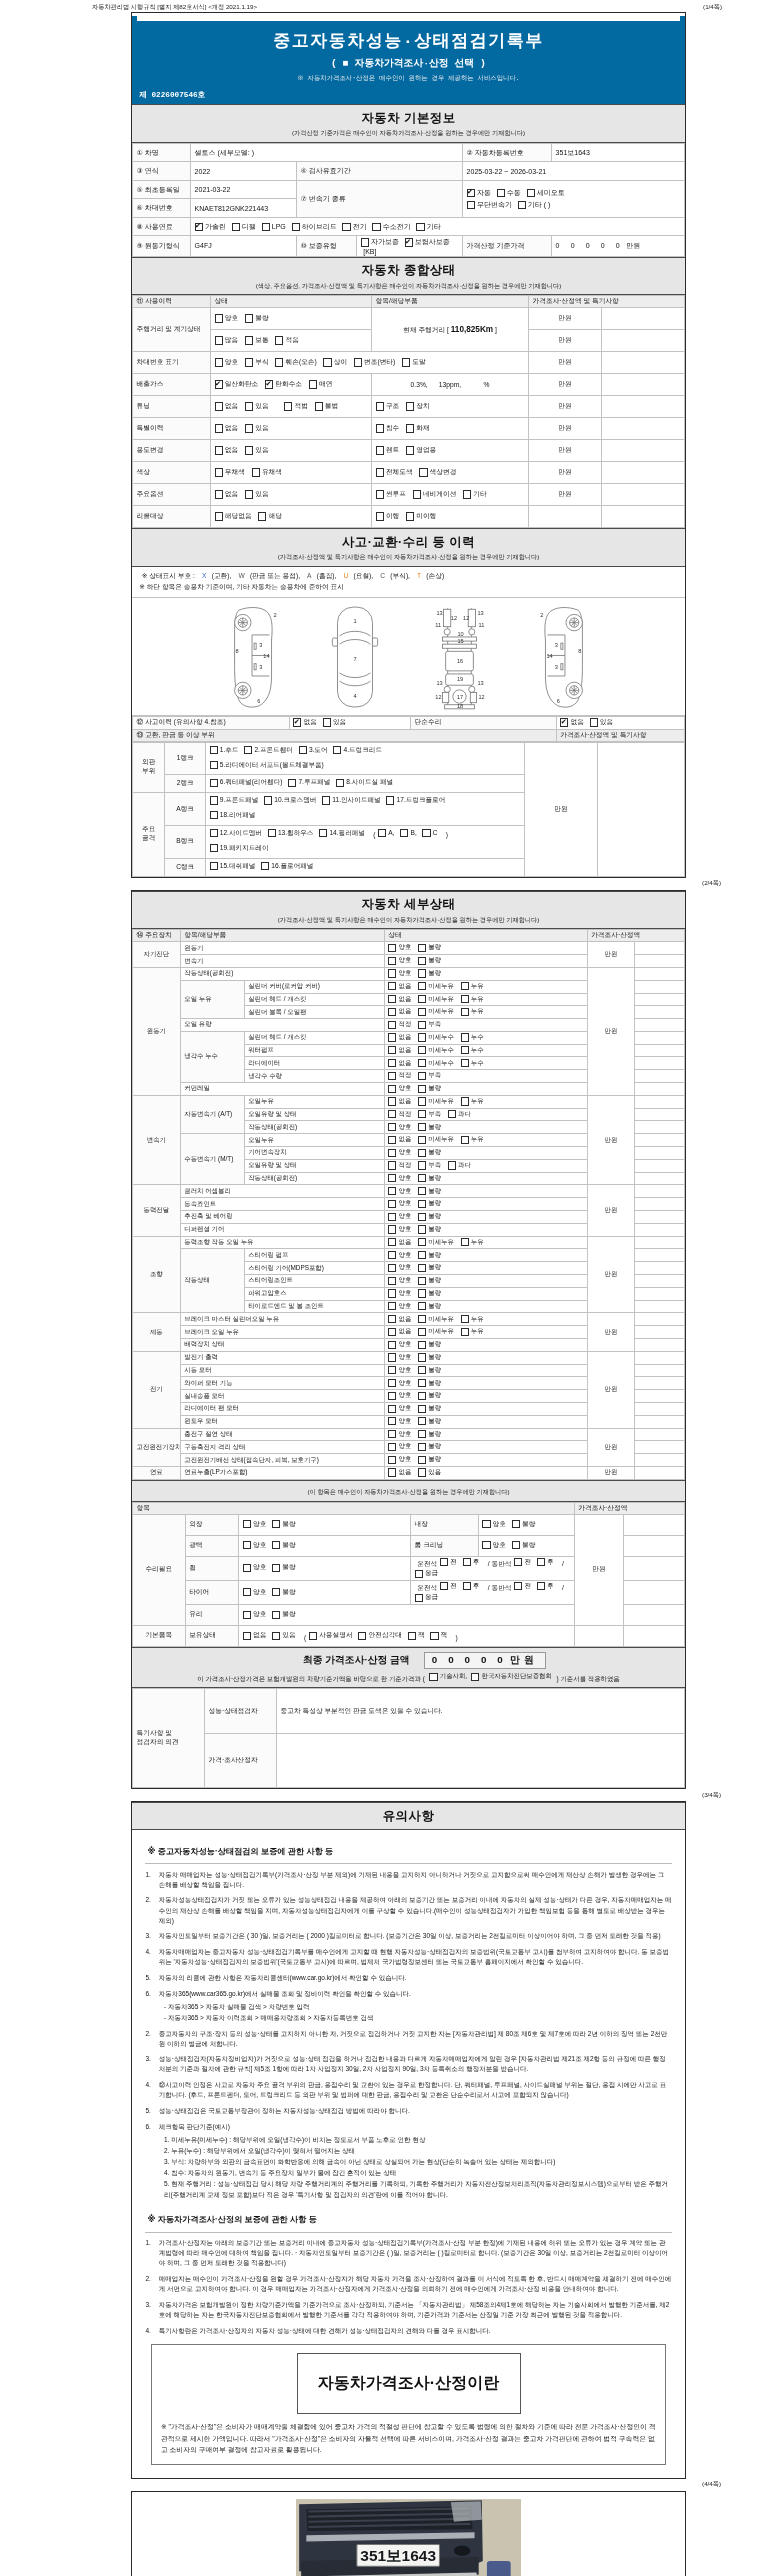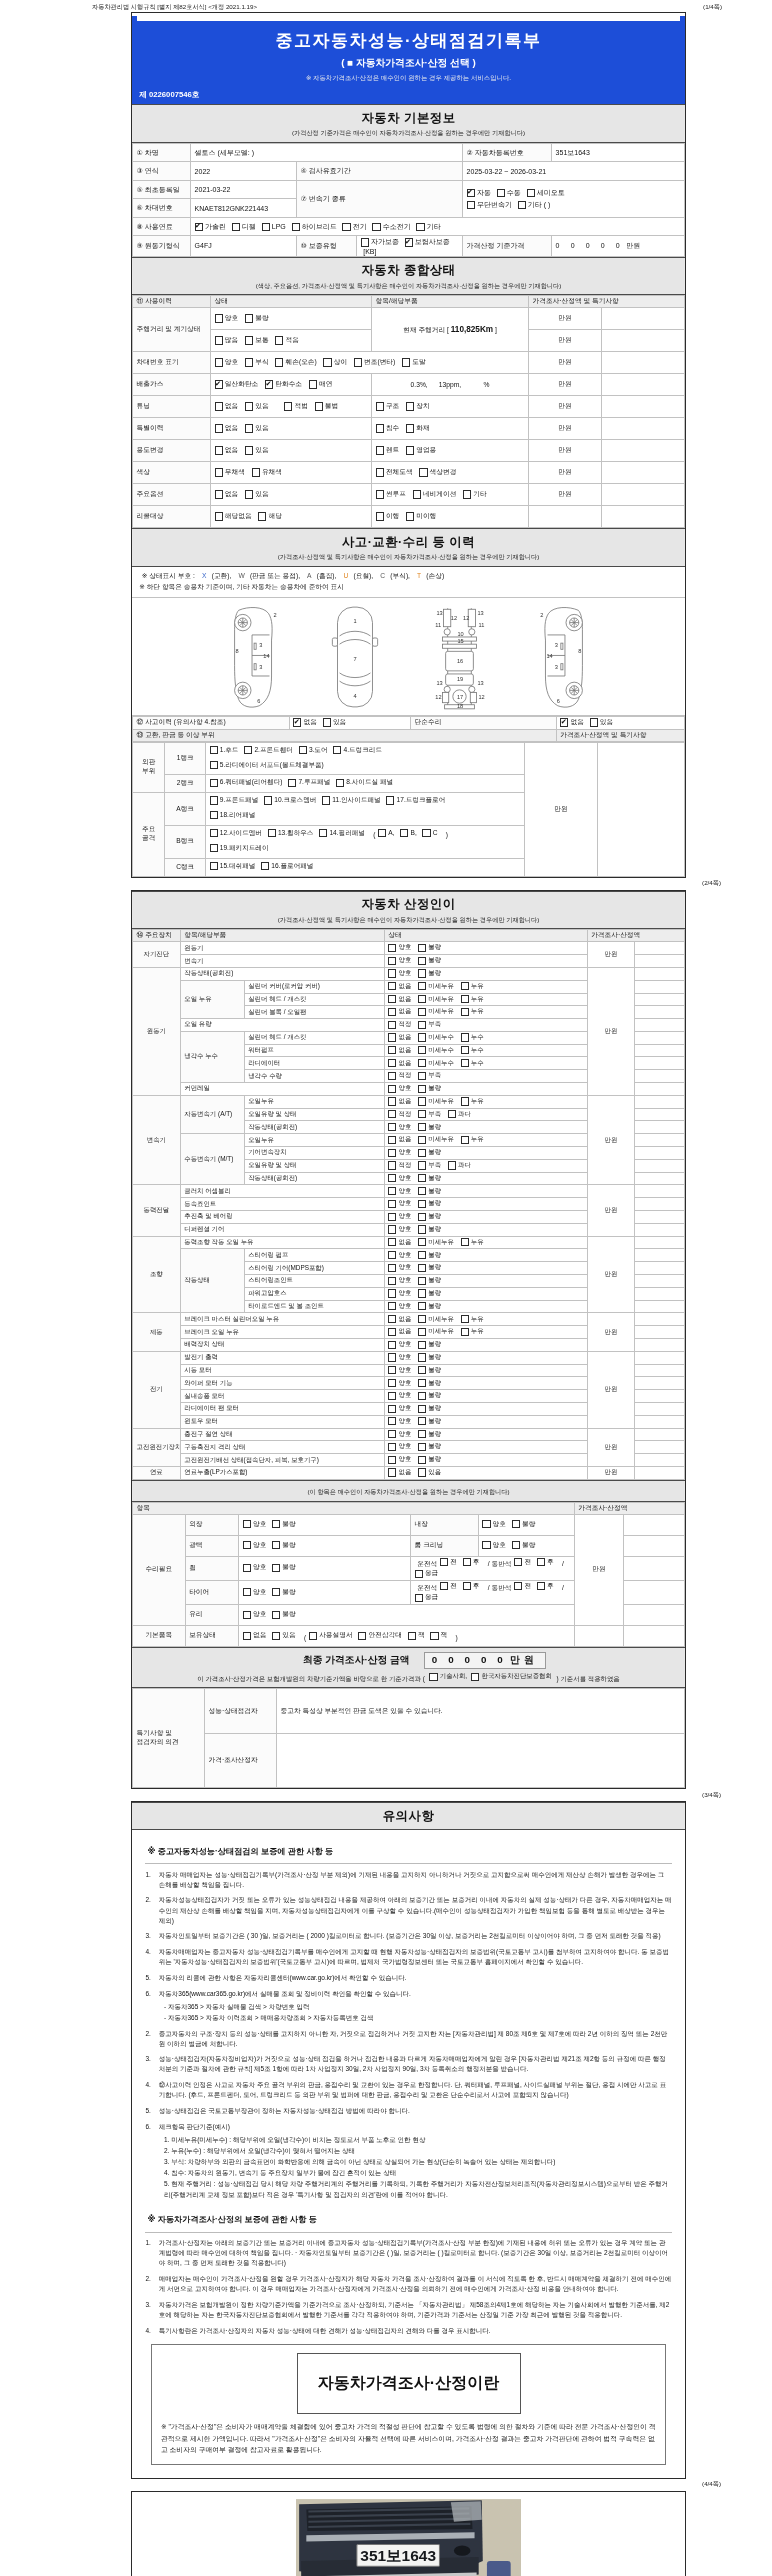--- a/index.html
+++ b/index.html
@@ -4,21 +4,21 @@
 <style>
   html,body{margin:0;padding:0;}
   body{width:773px;height:2576px;overflow:hidden;background:#fff;color:#111;
        font-family:"Liberation Sans","DejaVu Sans",sans-serif;position:relative;}
   .doc{width:555px;margin-left:131px;}
   .meta{position:relative;left:-39px;width:630px;display:flex;justify-content:space-between;
         font-size:6.2px;color:#222;padding-top:2.6px;}
   .pmark{width:590px;text-align:right;font-size:6.2px;color:#222;padding:1.5px 0;}
   .pagebox{border:1.5px solid #2b2b2b;background:#fff;}
   
-  .dhead{background:#1d4ed8;color:#fff;padding-bottom:3.1px;}
+  .dhead{background:#0369a1;color:#fff;padding-bottom:3.1px;font-family:Liberation Mono, monospace;}
   .dhead .wstrip{height:5.2px;background:#fff;margin:3.6px 5.2px 7.2px 5.2px;}
   .dhead h1{margin:0;text-align:center;font-size:17px;letter-spacing:1.5px;font-weight:bold;}
   .dhead .sub{text-align:center;font-size:9.8px;margin-top:5.2px;font-weight:bold;}
   .dhead .note{text-align:center;font-size:6.4px;margin-top:4.1px;color:#eee;}
   .dhead .docno{font-size:7.7px;font-weight:bold;padding:7.2px 0 1px 7.2px;}
   
   .shead{background:#e6e6e6;text-align:center;padding:4.6px 0 3.6px 0;
          border-top:1px solid #4a4a4a;border-bottom:1px solid #4a4a4a;}
   .shead h2{margin:0;font-size:12.4px;font-weight:bold;letter-spacing:0.5px;}
   .shead .ssub{font-size:6.2px;margin-top:2.6px;color:#222;}
@@ -644,21 +644,21 @@
               </span></td>
           </tr>
         </tbody>
     </table>
   </div>
 
   <div class="pmark">(2/4쪽)</div>
 
   <div class="pagebox">
     <div class="shead">
-      <h2>자동차 산정인이</h2>
+      <h2>자동차 세부상태</h2>
       <div class="ssub">(가격조사·산정액 및 특기사항은 매수인이 자동차가격조사·산정을 원하는 경우에만 기재합니다)</div>
     </div>
 
     <table class="dtable">
       <colgroup>
           <col style="width:47px">
           <col style="width:63px">
           <col style="width:138px">
           <col style="width:200px">
           <col style="width:47px">

